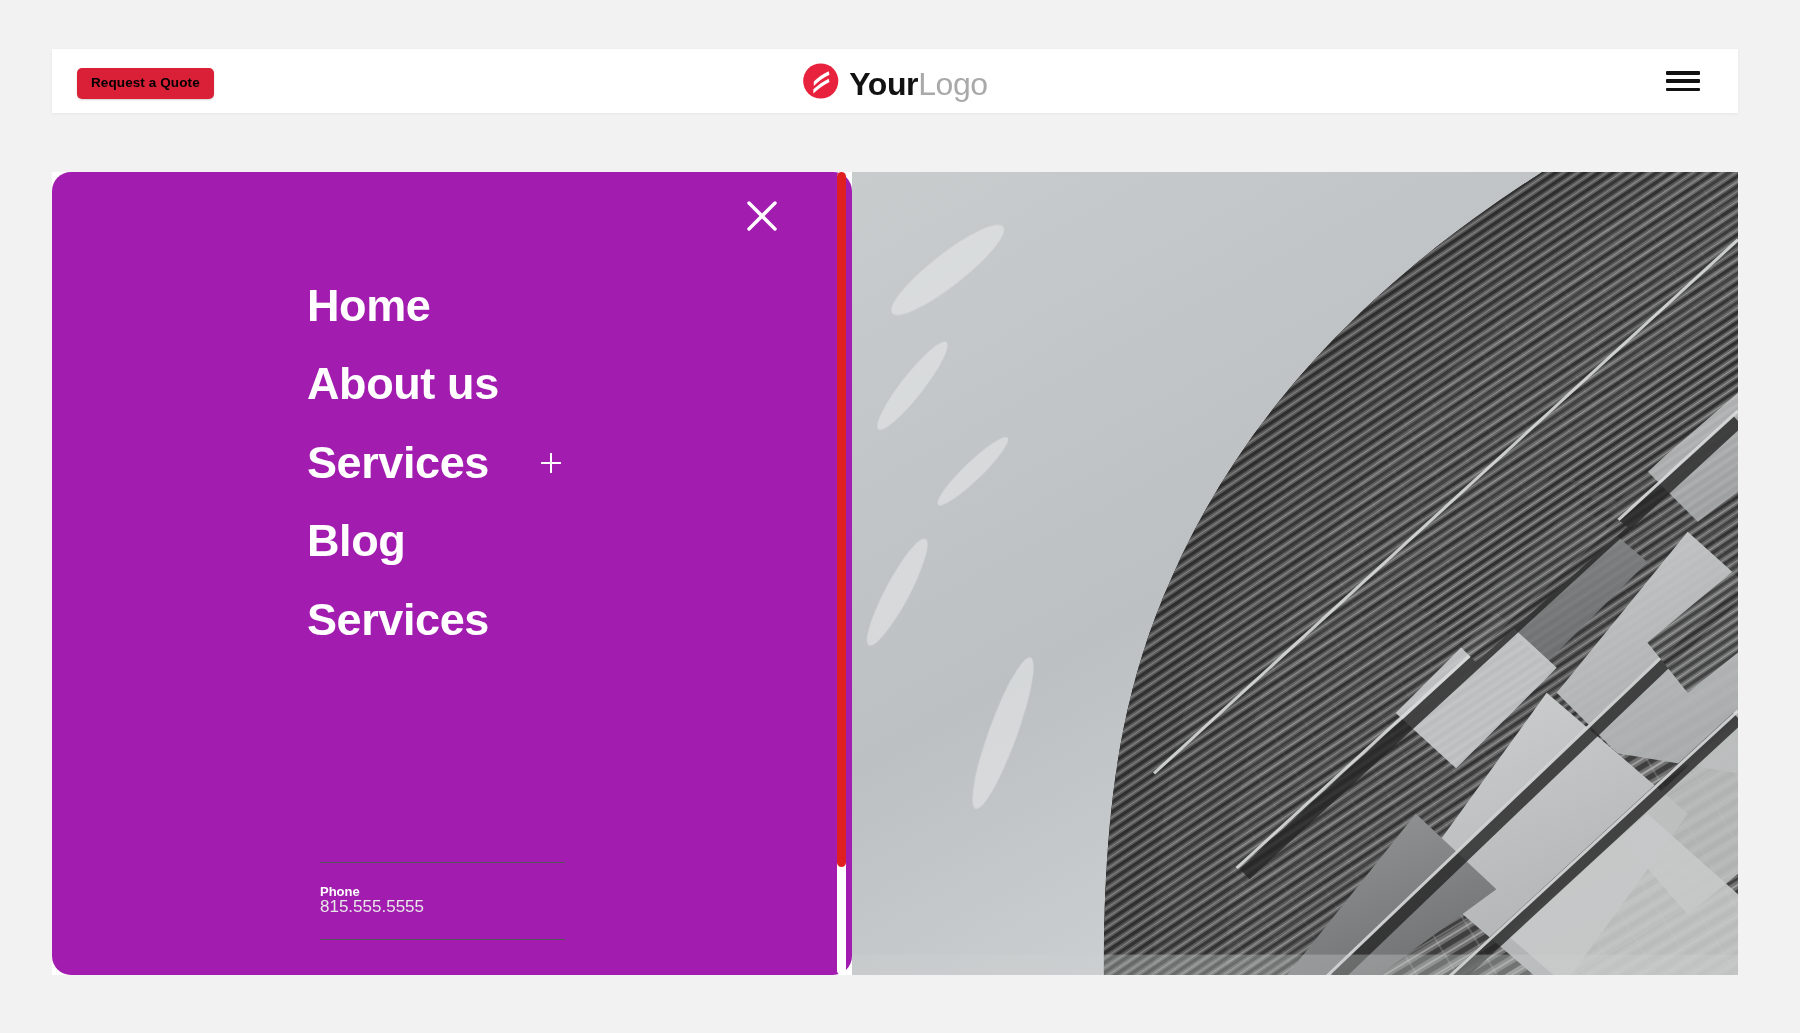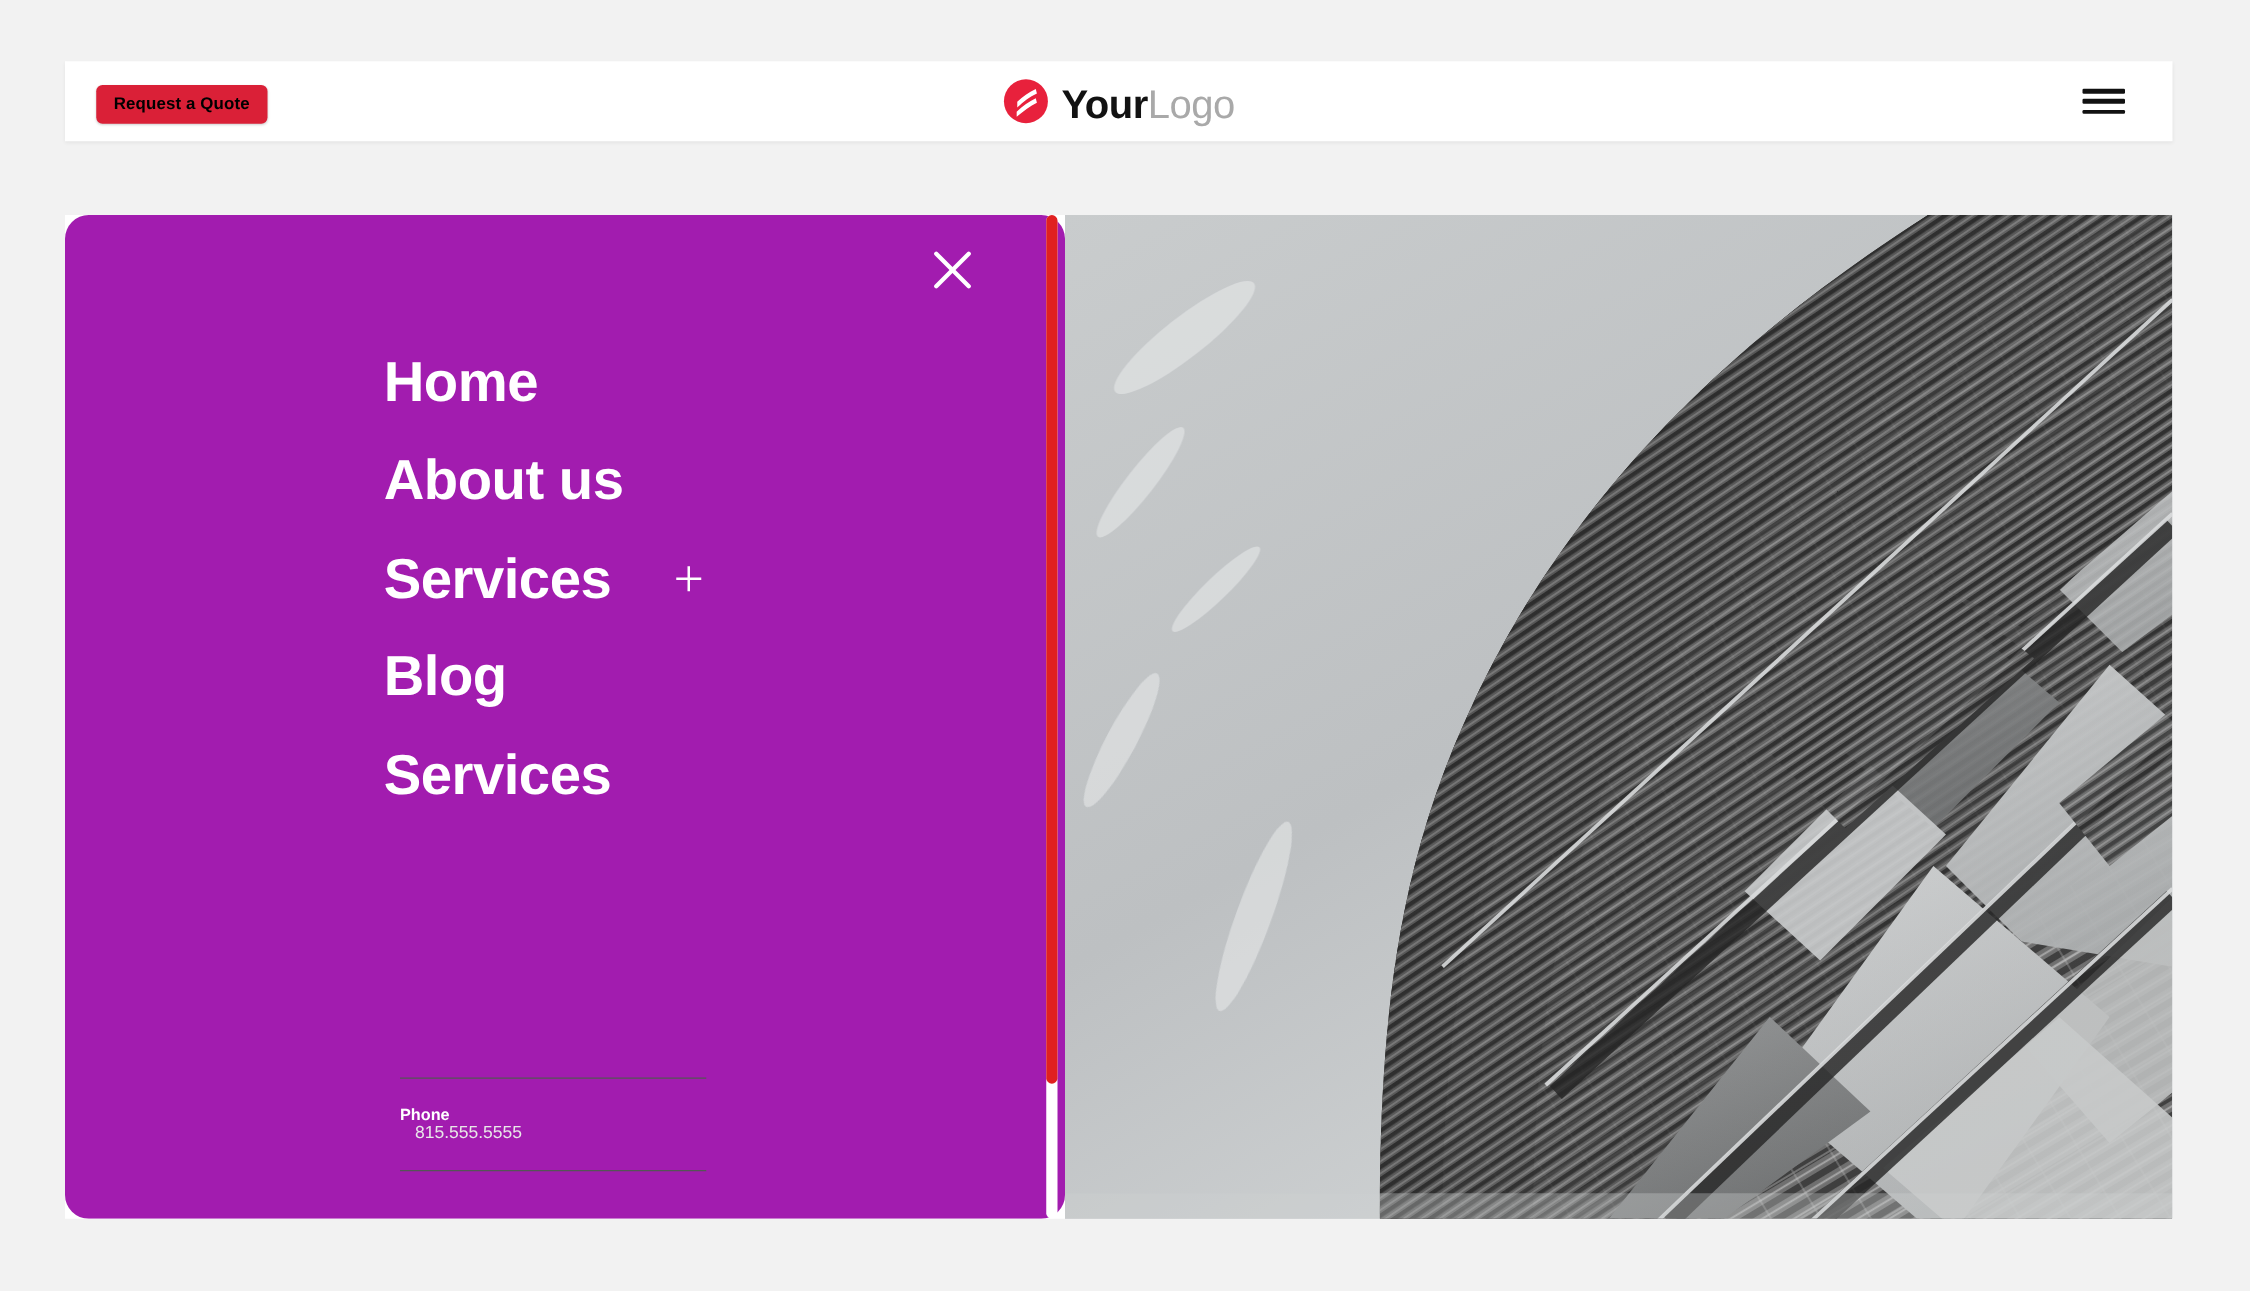--- a/index.html
+++ b/index.html
@@ -214,25 +214,24 @@
 
   .contact-label {
     font-size: 13px;
     font-weight: bold;
     color: #ffffff;
     line-height: 1;
     margin-bottom: 0;
   }
 
   .contact-value {
-    font-size: 14px;
+    font-size: 17px;
     font-weight: normal;
     color: #e8e8e8;
     line-height: 1;
-    margin-left: 12px;
   }
 
   
   .accent-track {
     position: absolute;
     right: 6px;
     top: 0;
     width: 9px;
     height: 100%;
     background: #ffffff;

